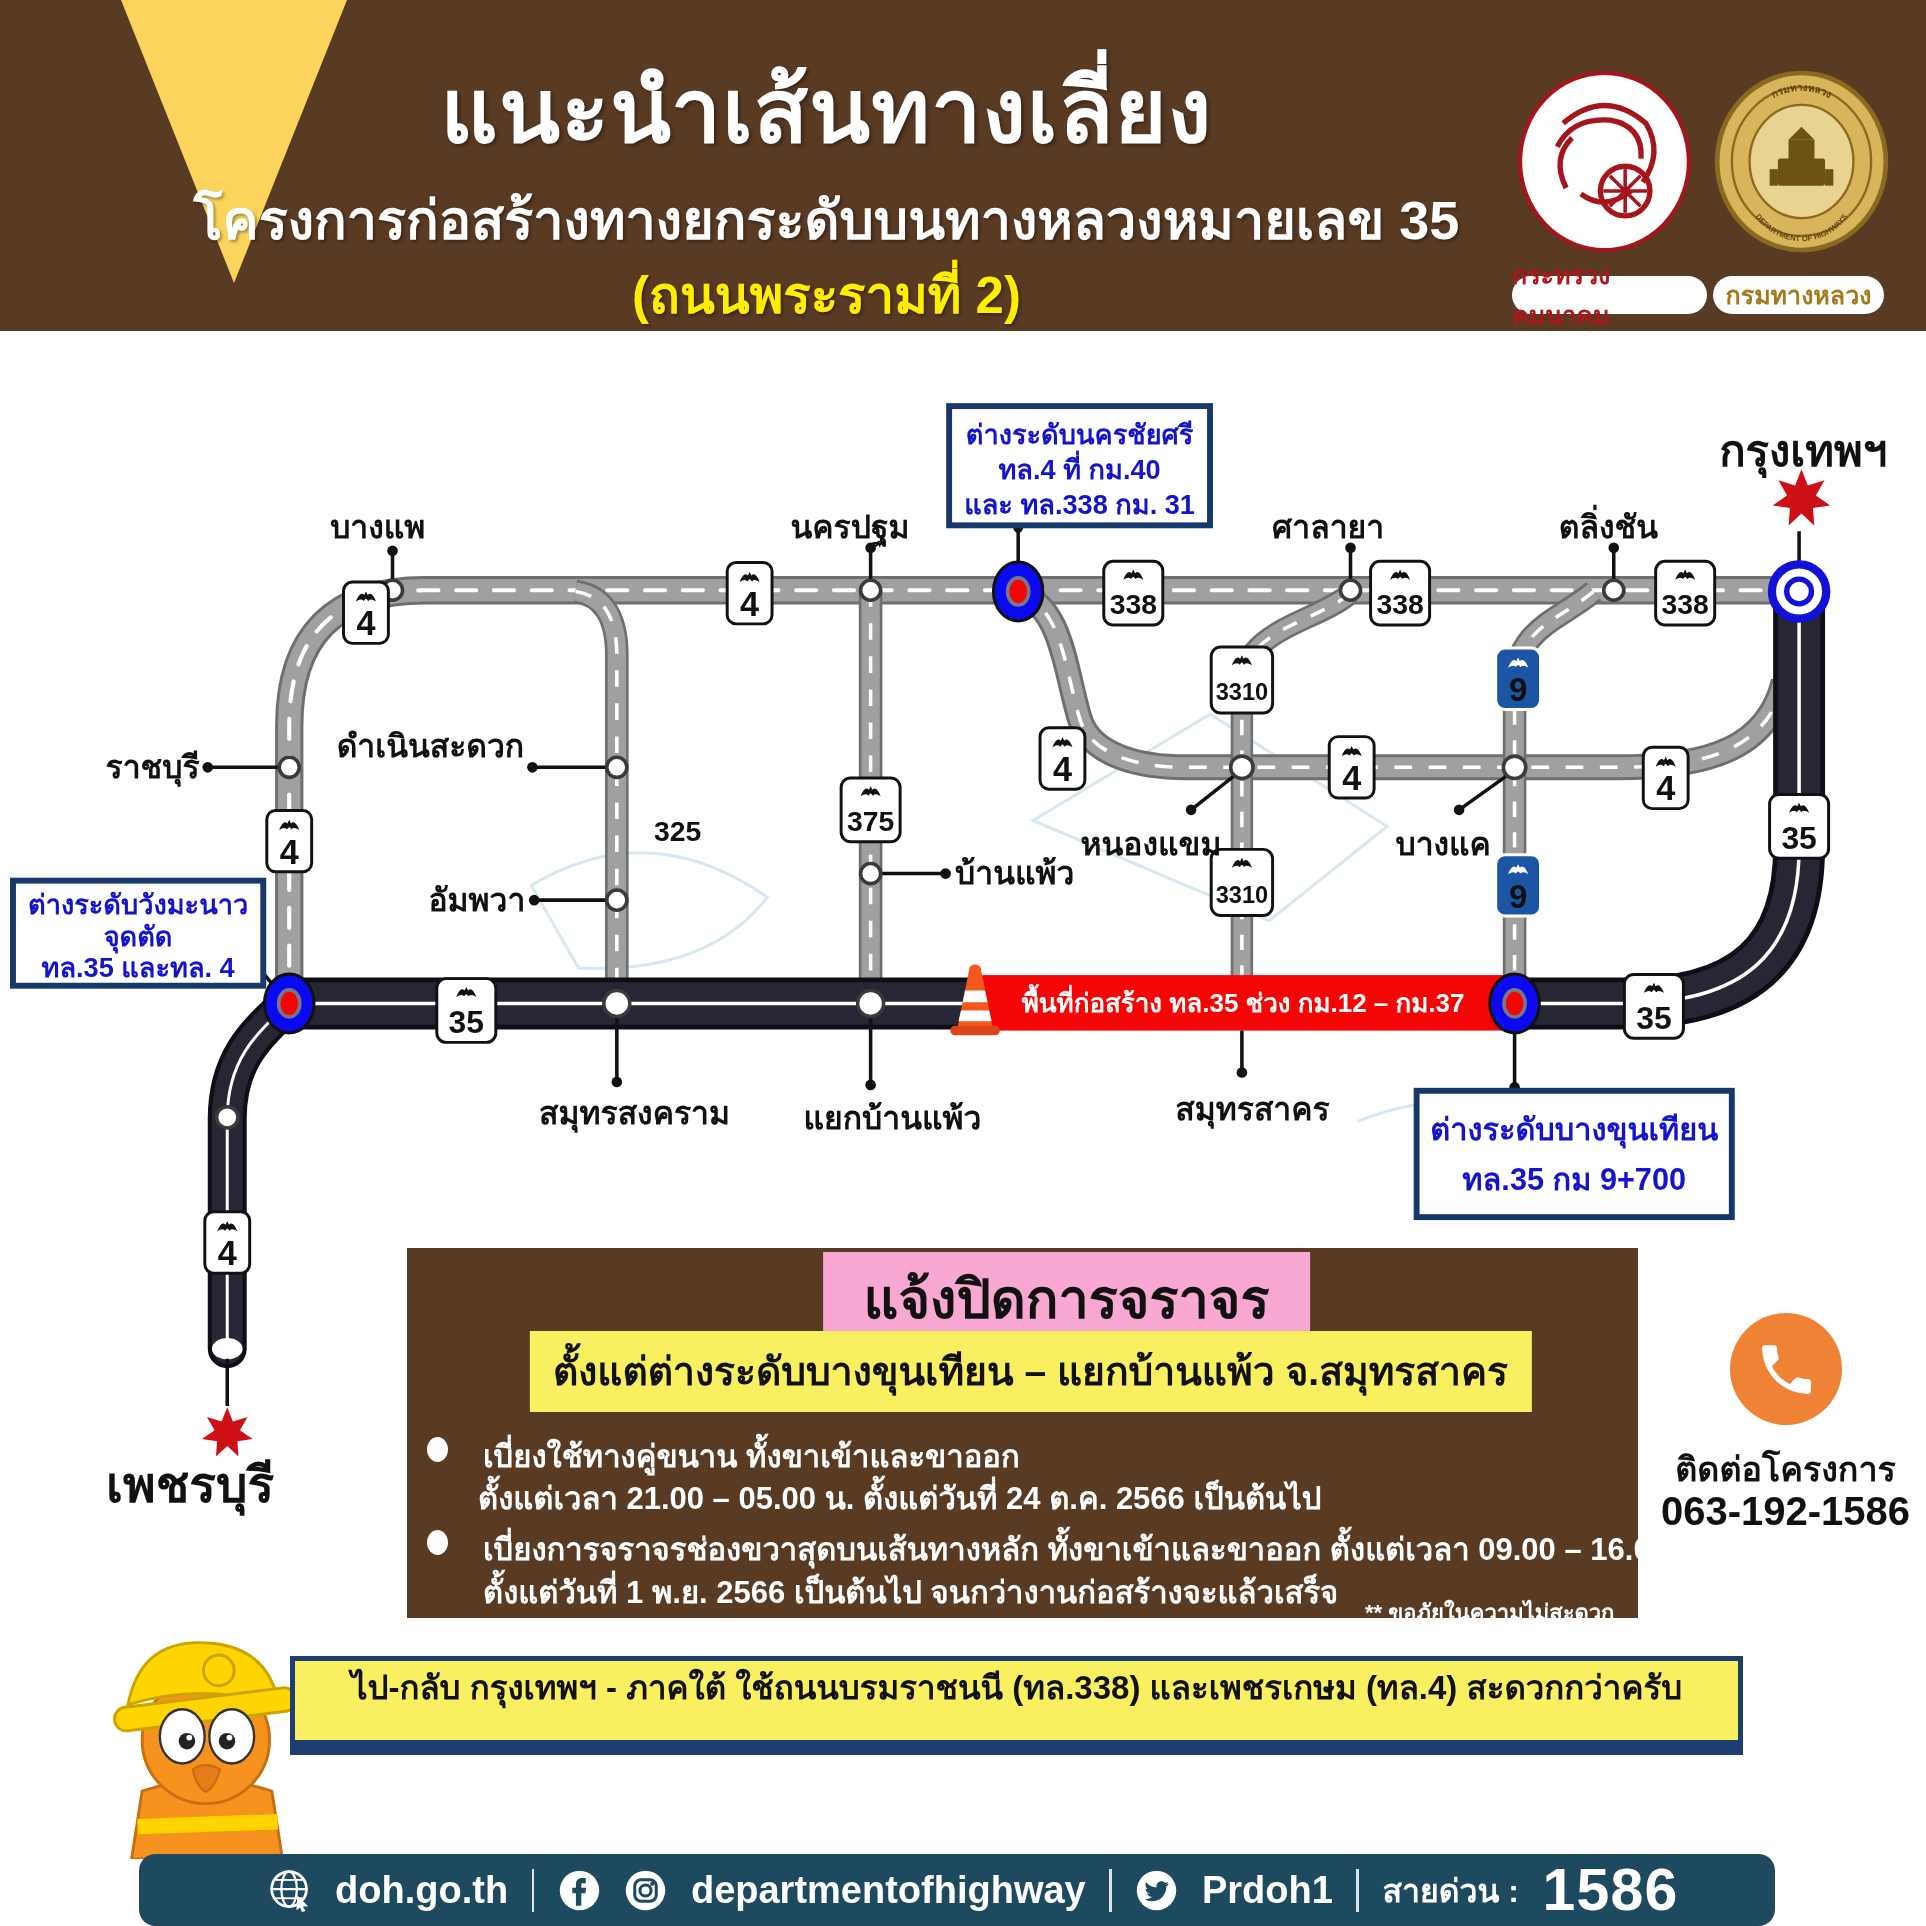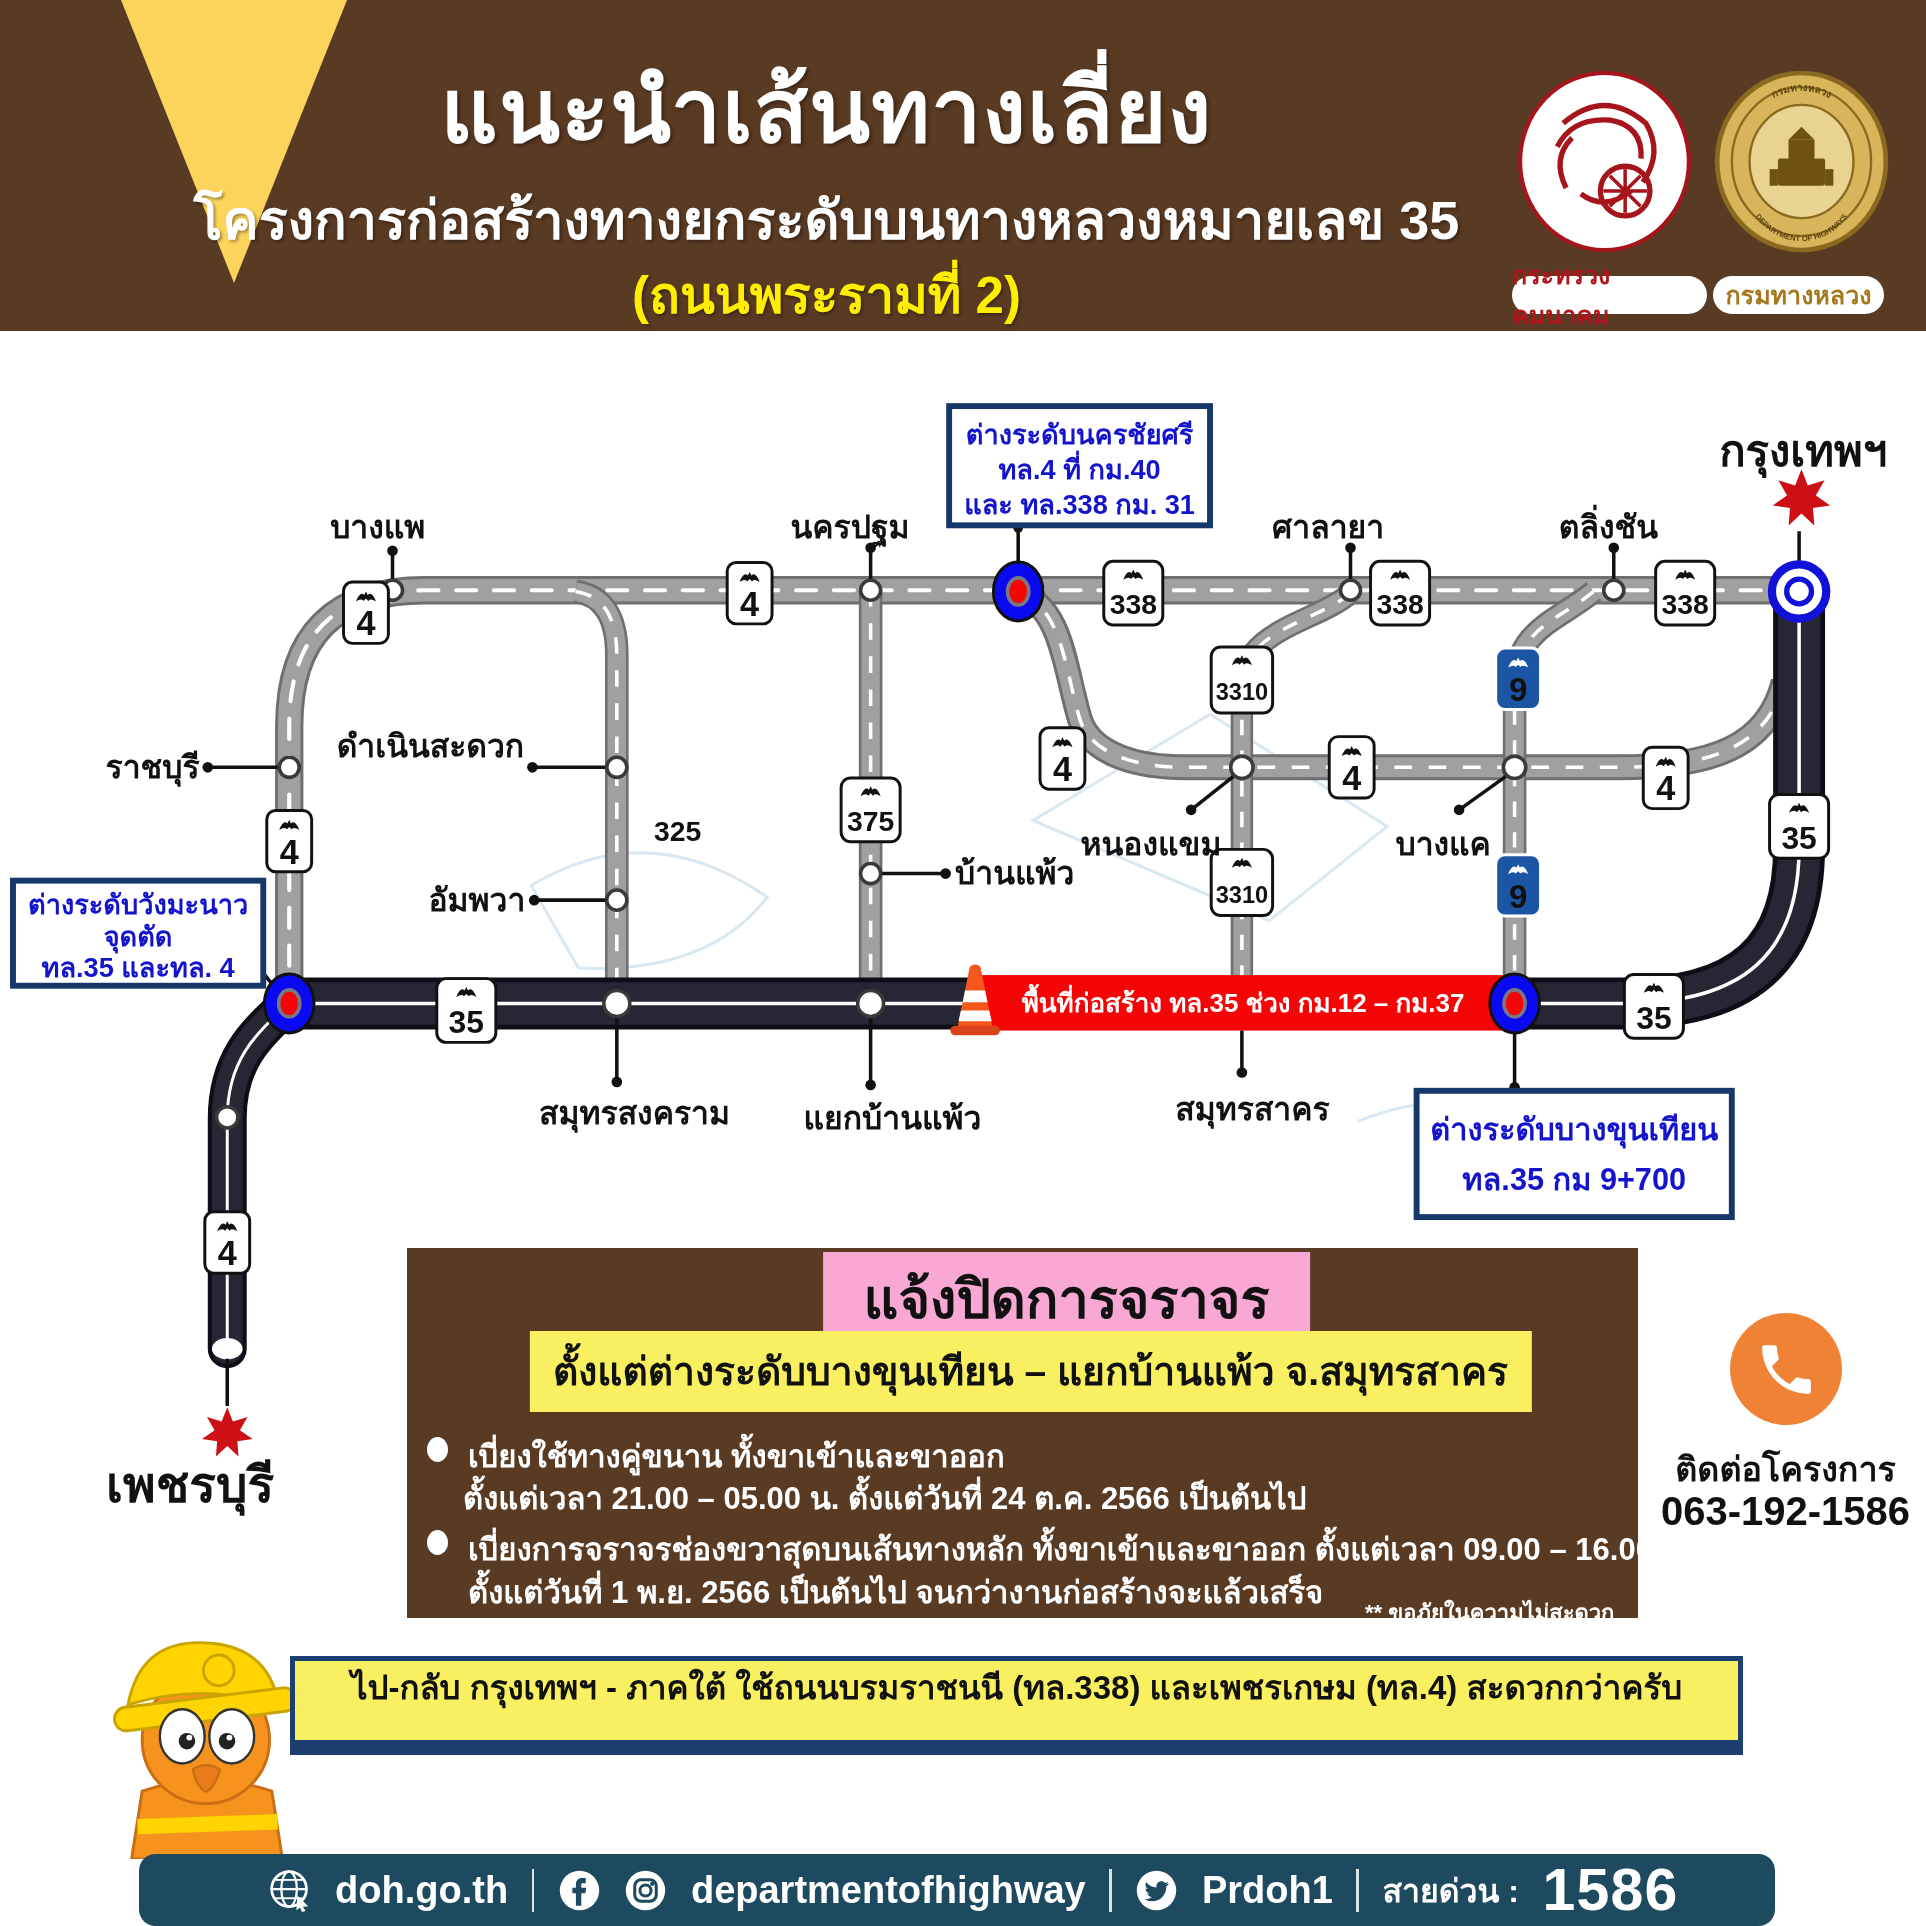--- a/index.html
+++ b/index.html
@@ -22,21 +22,21 @@
     display:flex;align-items:center;justify-content:center;font-weight:bold;font-size:25px;}
   .pill-red{left:1512px;width:195px;color:#b0151c;}
   .pill-gold{left:1713px;width:171px;color:#a4791c;}
   
   .notice{left:407px;top:1248px;width:1231px;height:370px;background:#593a23;}
   .yellowTitle{left:50%;transform:translateX(-50%);top:3.5px;background:#f9a8d4;
     padding:4.7px 41px;font-size:54px;font-weight:bold;color:#111;white-space:nowrap;margin-left:44px;}
   .yellowSub{left:50%;transform:translateX(-50%);top:83px;background:#f8ef61;
     padding:9.4px 23.6px;font-size:39px;font-weight:bold;color:#111;white-space:nowrap;margin-left:8px;}
   .bullet{width:21px;height:25px;border-radius:50%;background:#ffffff;}
-  .n-line{color:#ffffff;font-size:31px;font-weight:bold;white-space:nowrap;}
+  .n-line{color:#ffffff;font-size:31px;font-weight:bold;white-space:nowrap;margin-left:15px;}
   .apology{right:23.6px;top:347px;color:#ffffff;font-size:22px;font-weight:bold;}
   
   .contact{left:1647px;top:1313px;width:277px;text-align:center;}
   .phoneCircle{left:83px;top:0;width:112px;height:112px;border-radius:50%;background:#f08236;
     display:flex;align-items:center;justify-content:center;}
   .c-label{left:0;top:129px;width:277px;font-size:34px;font-weight:bold;color:#111;}
   .c-phone{left:0;top:176px;width:277px;font-size:40px;font-weight:bold;color:#111;}
   
   .banner{left:290px;top:1656px;width:1453px;height:99px;background:#f8ef61;
     border:5.9px solid #1c3e70;border-bottom:15.3px solid #1c3e70;box-sizing:border-box;

